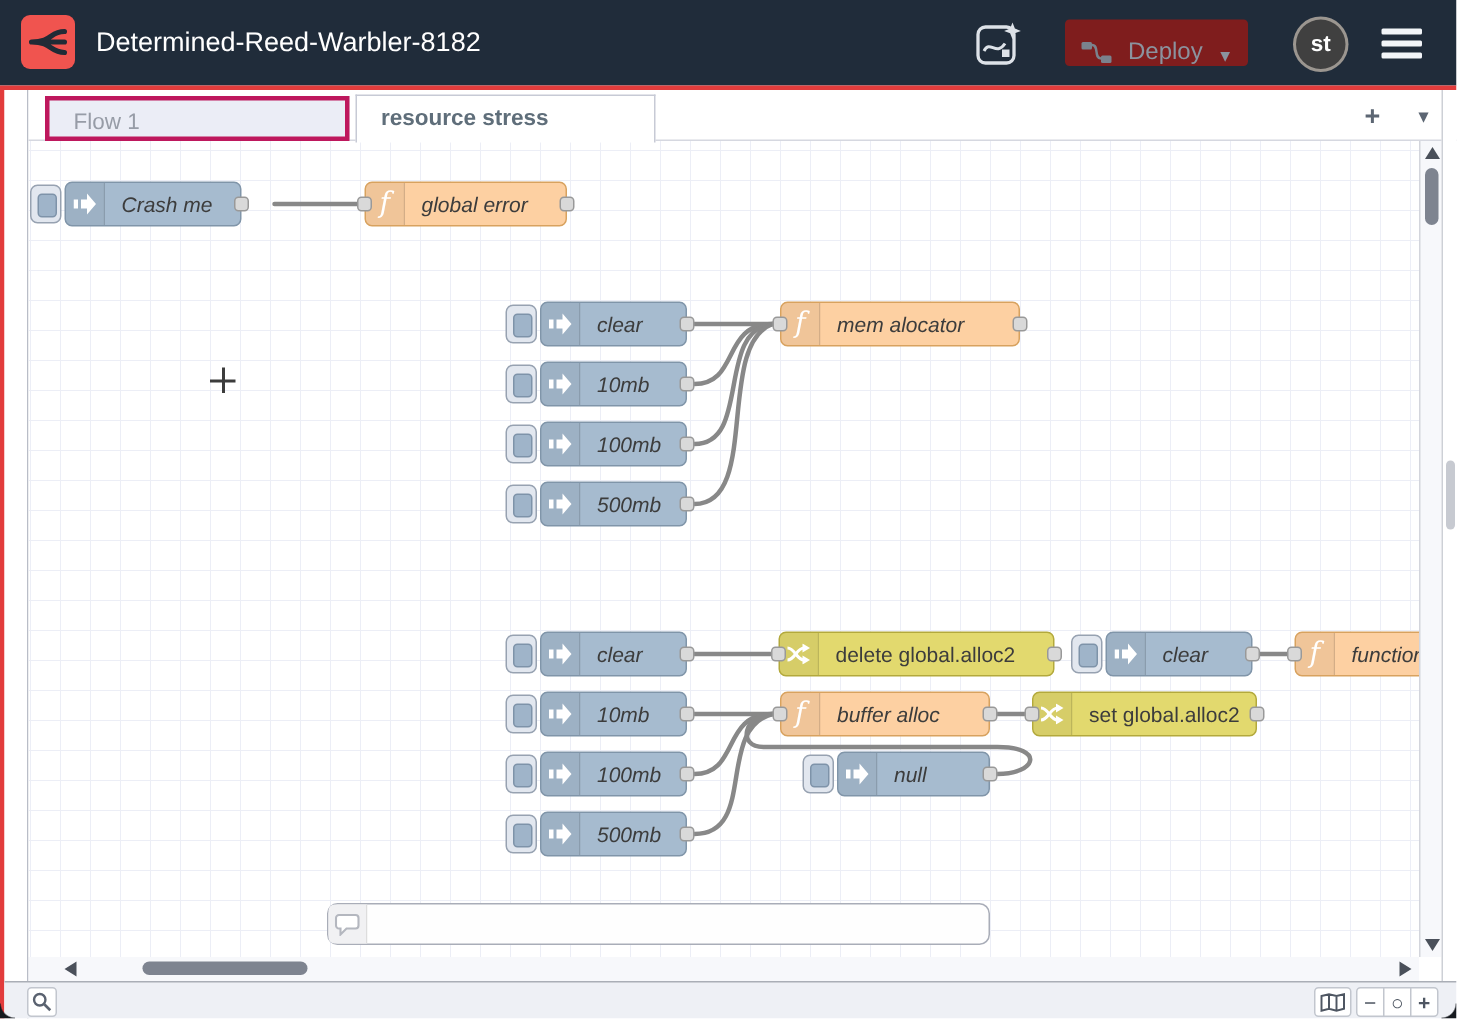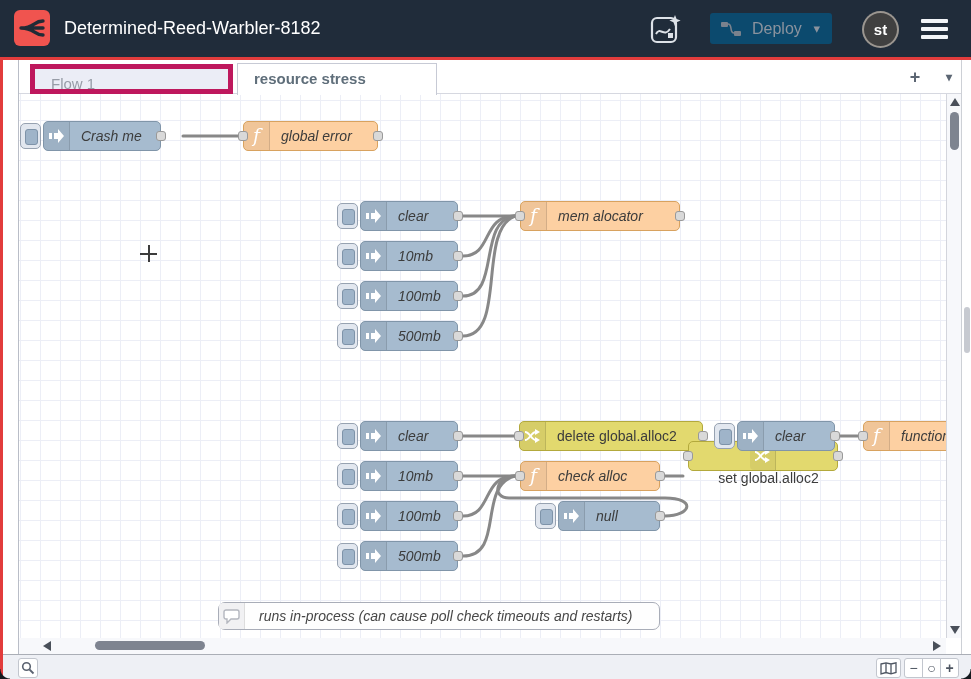--- a/index.html
+++ b/index.html
@@ -4,35 +4,35 @@
 <style>
   * { box-sizing: border-box; margin: 0; padding: 0; }
   html,body { width:971px; height:679px; overflow:hidden; }
   body { font-family:"Liberation Sans", sans-serif; background:#fff; position:relative; }
 
   
   .header { position:absolute; left:0; top:0; width:971px; height:57px; background:#202c3a; }
   .logo { position:absolute; left:14px; top:10px; width:36px; height:36px; background:#f0544f; border-radius:6px; }
   .app-title { position:absolute; left:64px; top:0; height:57px; line-height:57px; color:#ffffff; font-size:18px; }
   .ai-btn { position:absolute; left:649px; top:12px; width:34px; height:34px; }
-  .deploy-btn { position:absolute; left:710px; top:13px; width:122px; height:31px; background:#0c4a6e; border-radius:3px; display:flex; align-items:center; }
+  .deploy-btn { position:absolute; left:710px; top:13px; width:122px; height:31px; background:#7f1d1d; border-radius:3px; display:flex; align-items:flex-end; }
   .deploy-label { color:#8b939e; font-size:16px; margin-left:10px; }
   .deploy-caret { position:absolute; right:12px; color:#8b939e; font-size:13px; }
   .avatar { position:absolute; left:862px; top:11px; width:37px; height:37px; border-radius:50%; background:#404040; border:2px solid rgba(230,220,210,0.55); color:#fff; font-weight:bold; font-size:15px; text-align:center; line-height:33px; }
   .burger { position:absolute; left:921px; top:19px; width:27px; height:21px; }
   .burger span { display:block; width:27px; height:4px; background:#f2f5f8; border-radius:1px; margin-bottom:4px; }
 
   .red-line { position:absolute; left:0; top:57px; width:971px; height:3px; background:#e23c3c; }
   .left-accent { position:absolute; left:0; top:60px; width:3px; height:619px; background:#e23c3c; }
   .gutter { position:absolute; left:3px; top:60px; width:16px; height:619px; background:#fff; border-right:1px solid #b9bdc7; }
 
   
   .tabbar { position:absolute; left:19px; top:60px; width:952px; height:34px; background:#fff; border-bottom:1px solid #d6d8e0; }
   .tab { position:absolute; font-size:15px; padding-left:16px; }
-  .tab-inactive { left:11px; top:4px; width:203px; height:30px; line-height:29px; background:#ebedf6; border:5px solid #be185d; color:#979ca7; }
+  .tab-inactive { left:11px; top:4px; width:203px; height:30px; line-height:29px; background:#ebedf6; border:3px solid #be185d; color:#979ca7; }
   .tab-active { left:218px; top:3px; width:200px; height:32px; line-height:30px; background:#fff; border:1px solid #c7cad5; border-bottom:none; color:#5f6e7a; font-weight:bold; z-index:2; }
   .tab-btn { position:absolute; top:4px; width:24px; height:26px; text-align:center; line-height:26px; color:#5c6673; font-size:18px; font-weight:bold; }
   .add-flow { left:884px; }
   .flow-menu { left:918px; font-size:12px; }
 
   
   .canvas { position:absolute; left:19px; top:94px; width:927px; height:544px; overflow:hidden; background-color:#fff;
     background-image:linear-gradient(#eceef6 1px, transparent 1px), linear-gradient(90deg,#eceef6 1px, transparent 1px);
     background-size:20px 20px; background-position:1px 6px; }
   .wires { position:absolute; left:0; top:0; }
@@ -288,26 +288,26 @@
       </div>
     <div class="nlabel">delete global.alloc2</div>
     <div class="port port-in"></div>
     <div class="port port-out"></div>
   </div>
 
   <div class="node n-function italic" style="left:501px; top:367px; width:140px;">
     <div class="icon-area">
         <span class="f-glyph">f</span>
       </div>
-    <div class="nlabel">check alloc</div>
-    <div class="port port-in"></div>
-    <div class="port port-out"></div>
-  </div>
-
-  <div class="node n-change" style="left:669px; top:347px; width:150px;flex-direction:column;">
+    <div class="nlabel">buffer alloc</div>
+    <div class="port port-in"></div>
+    <div class="port port-out"></div>
+  </div>
+
+  <div class="node n-change" style="left:669px; top:367px; width:150px;">
     <div class="icon-area">
         <svg width="17" height="14" viewBox="0 0 17 14">
           <g stroke="#fff" stroke-width="2" fill="none">
             <path d="M1,3 C6,3 7,11 12,11"></path>
             <path d="M1,11 C6,11 7,3 12,3"></path>
           </g>
           <path d="M11,0 L16,3 L11,6 z" fill="#fff"></path>
           <path d="M11,8 L16,11 L11,14 z" fill="#fff"></path>
         </svg>
       </div>
@@ -347,21 +347,20 @@
     <div class="nlabel">function</div>
     <div class="port port-in"></div>
   </div>
 
   <div class="node n-comment" style="left:199px; top:508px; width:442px;">
     <div class="icon-area">
         <svg width="17" height="15" viewBox="0 0 17 15">
           <path d="M3,1 h11 a2,2 0 0 1 2,2 v5 a2,2 0 0 1 -2,2 h-6 l-4,4 v-4 h-1 a2,2 0 0 1 -2,-2 v-5 a2,2 0 0 1 2,-2 z" fill="#fff" stroke="#b4b7bf" stroke-width="1.4"></path>
         </svg>
       </div>
-    <div class="nlabel">runs in-process (can cause poll check timeouts and restarts)</div>
   </div>
 
   <div class="crosshair"></div>
 </div>
 
 <div class="hscroll">
   <div class="tri h-left"></div>
   <div class="hthumb"></div>
   <div class="tri h-right"></div>
 </div>

